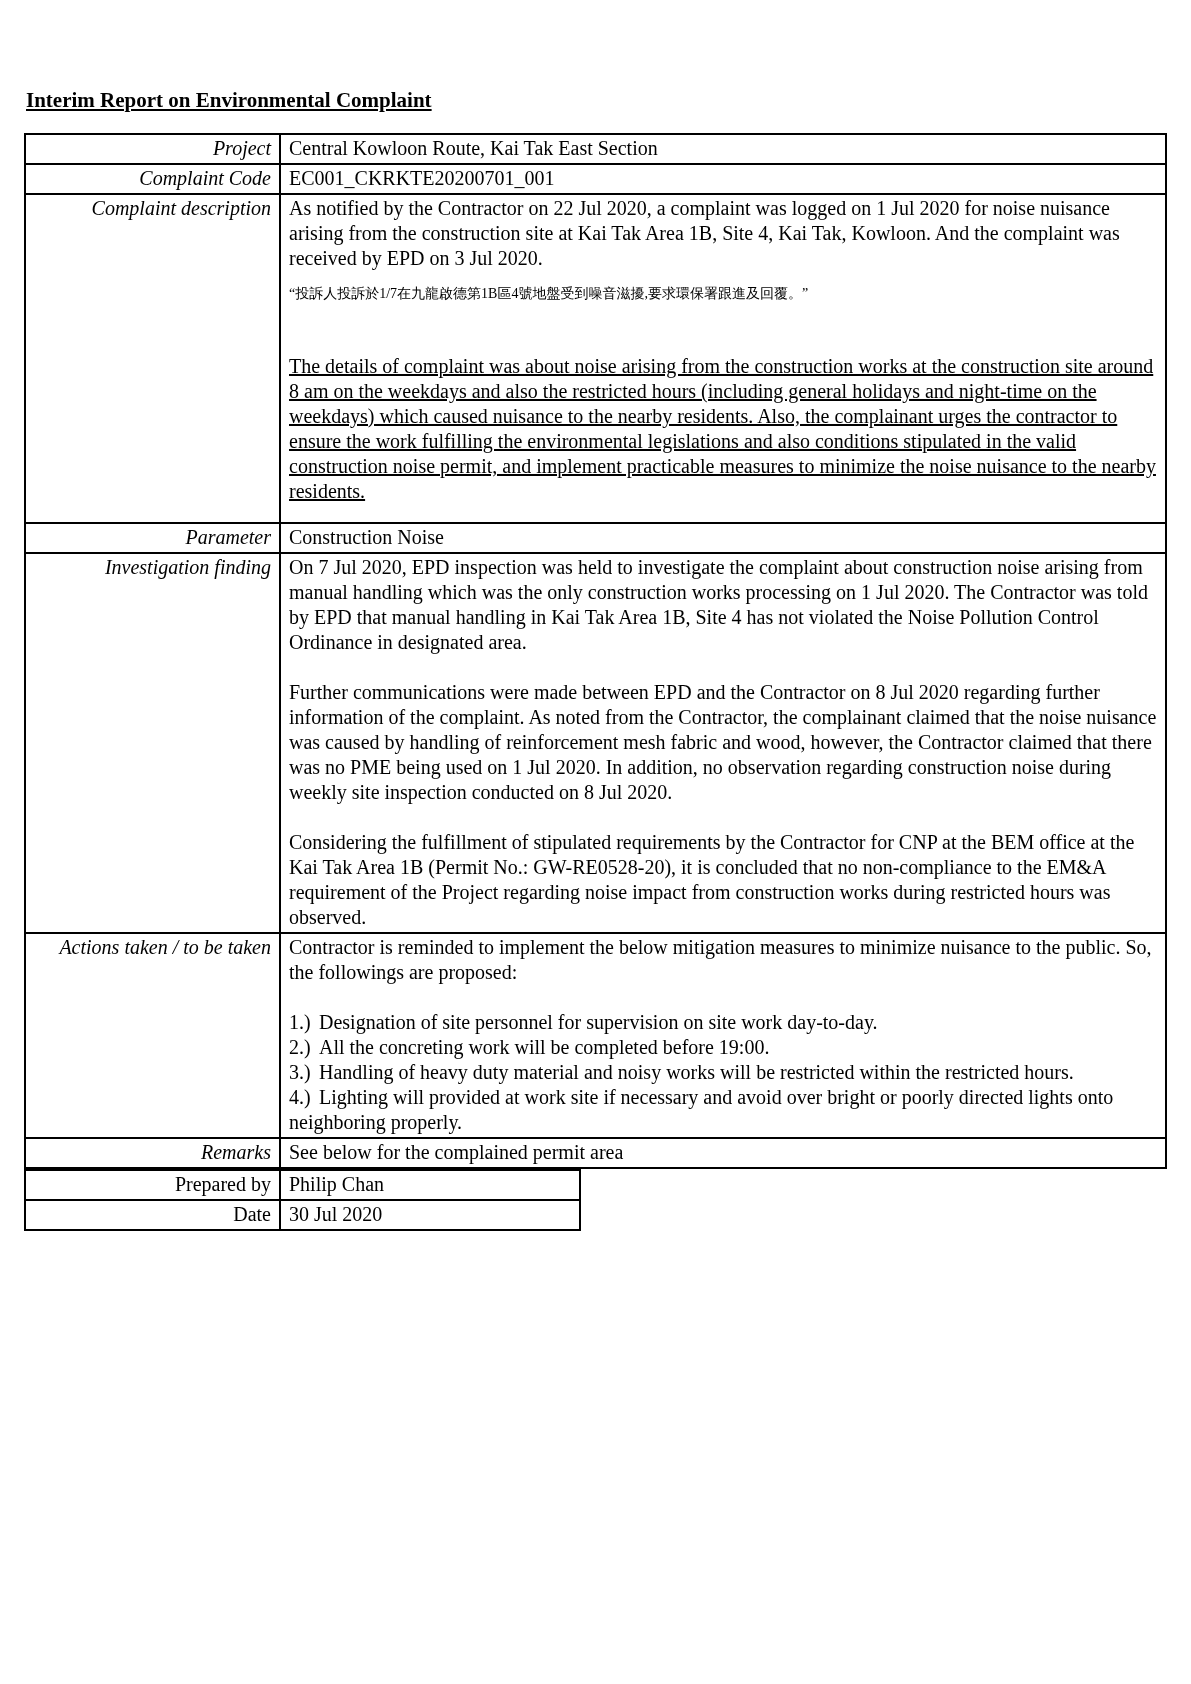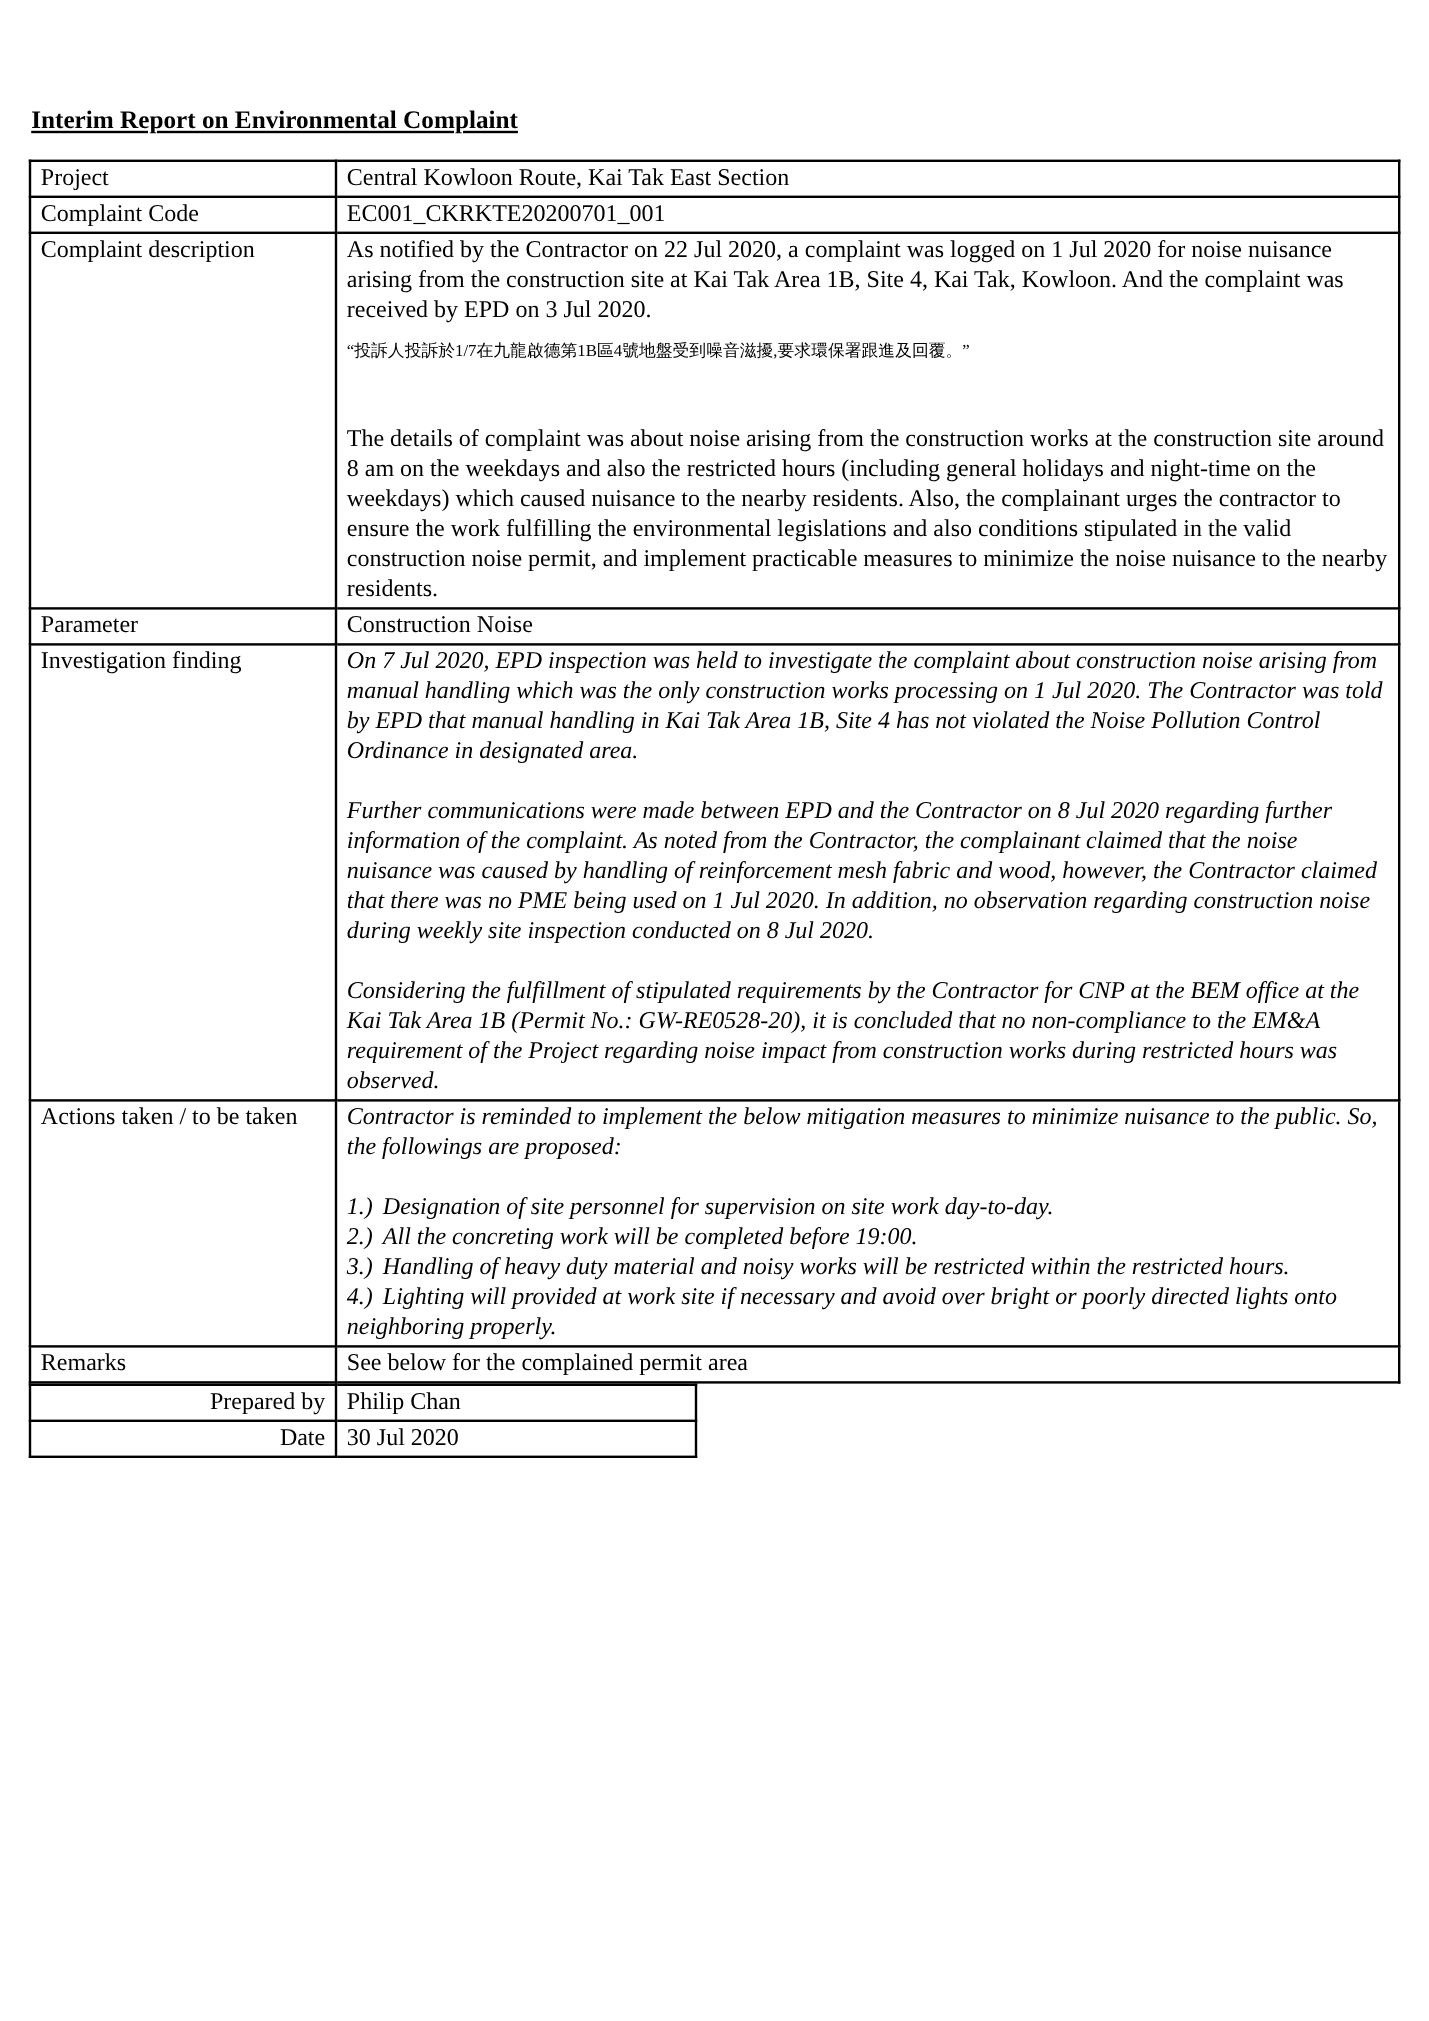--- a/index.html
+++ b/index.html
@@ -41,43 +41,44 @@
     padding: 1px 8px 2px 8px;
     font-size: 20px;
     line-height: 25px;
     vertical-align: top;
     word-wrap: break-word;
   }
   col.label-col {
     width: 255px;
   }
   td.label-cell {
-    text-align: left;
+    text-align: right;
+    font-style: italic;
   }
   td.label-right {
     text-align: right;
   }
   .prewrap {
     white-space: pre-wrap;
     tab-size: 6;
-    font-style: italic;
   }
   .desc-p {
     margin: 0;
   }
   .desc-p1 {
   }
   .desc-quote {
     font-family: Liberation Serif, serif;
     font-size: 14px;
     line-height: 45px;
     margin-bottom: 38px;
   }
   .desc-p2 {
-    margin-bottom: 0;
+    margin-bottom: 16px;
+    text-decoration: underline;
   }
 </style>
 </head>
 <body>
 
 <div class="page">
 
   <div class="title">Interim Report on Environmental Complaint</div>
 
   <table class="main-table">

